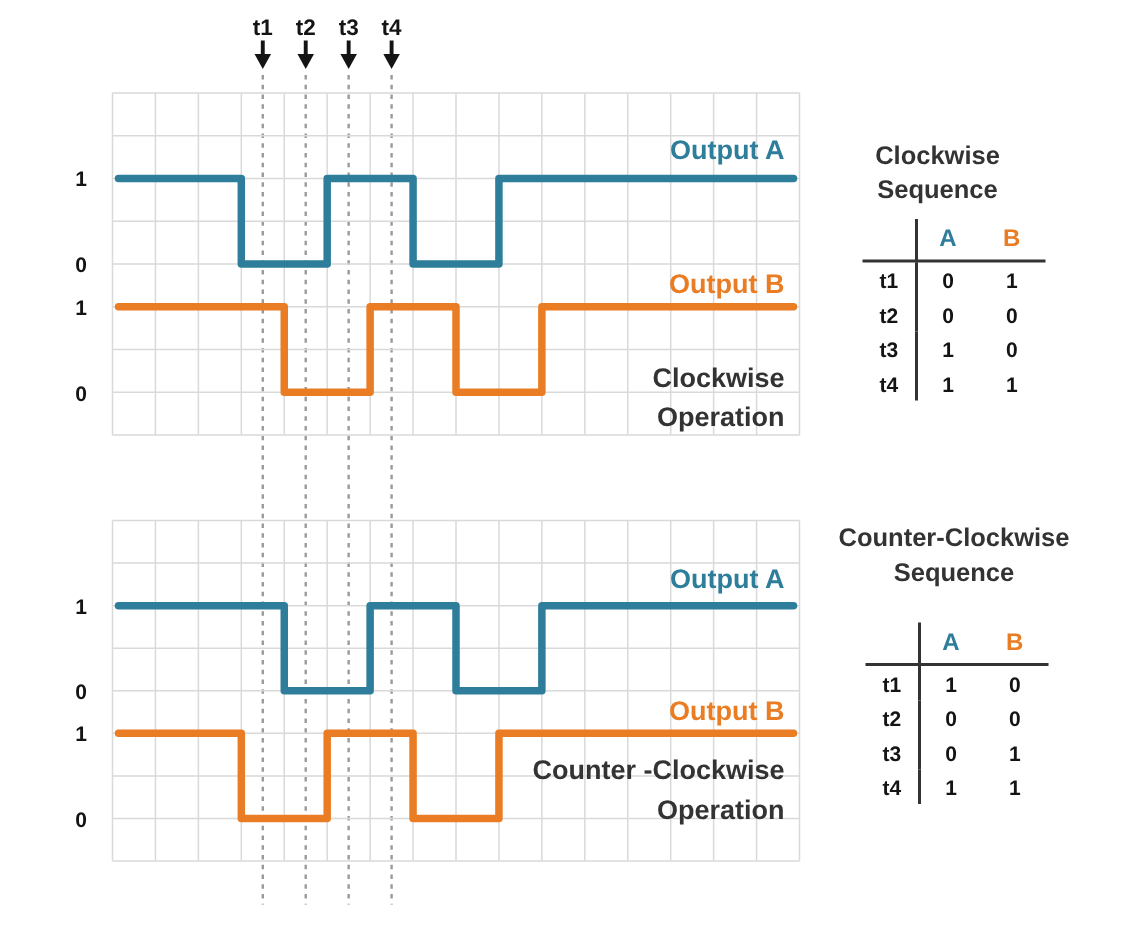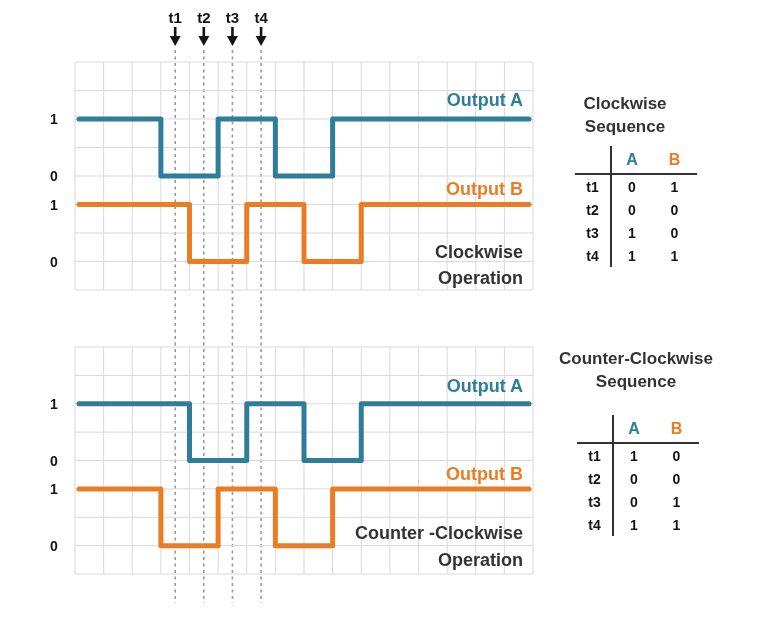--- a/index.html
+++ b/index.html
@@ -12,21 +12,21 @@
   .plot{z-index:2;}
   .sig-label{
     position:absolute;z-index:3;font-weight:700;font-size:18px;
     white-space:nowrap;text-align:center;margin-left:44px;
   }
   .caption{
     position:absolute;z-index:3;font-weight:700;font-size:18px;
     text-align:right;white-space:nowrap;
   }
   #caption-cw{right:242px;top:239px;line-height:26px;}
-  #caption-ccw{right:242px;top:520px;line-height:27px;}
+  #caption-ccw{right:242px;top:500px;line-height:27px;}
   #sig-a-cw{right:242px;top:90px;}
   #sig-b-cw{right:242px;top:179px;}
   #sig-a-ccw{right:242px;top:376px;}
   #sig-b-ccw{right:242px;top:464px;}
   .axis-label{
     position:absolute;z-index:3;font-weight:700;font-size:14px;
     transform:translate(-50%,-50%);
   }
   .tbl-title{
     position:absolute;z-index:3;font-weight:700;font-size:17px;

